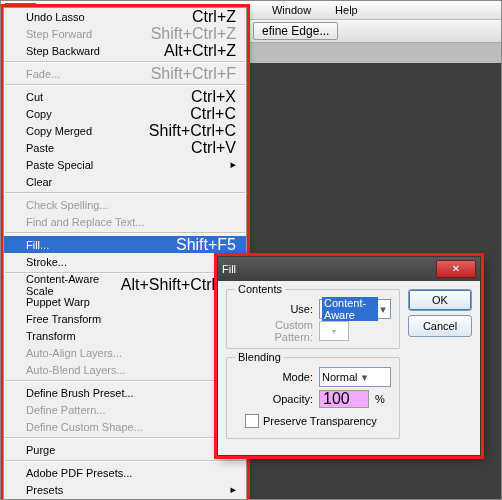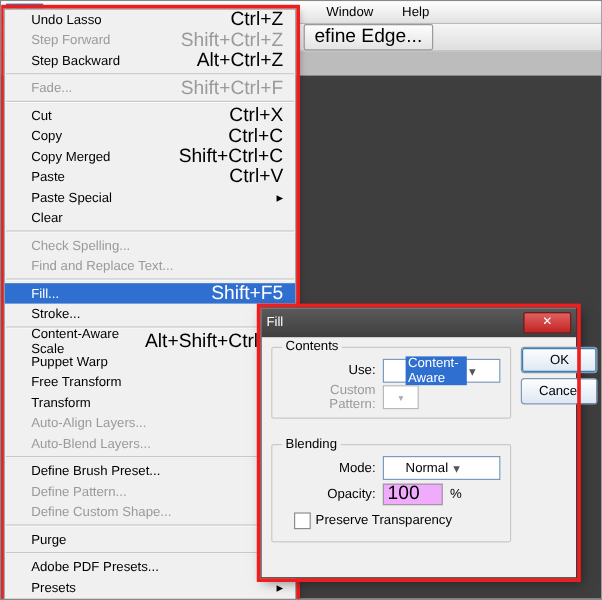--- a/index.html
+++ b/index.html
@@ -1,21 +1,21 @@
 <!DOCTYPE html>
 <html><head>
 <meta charset="utf-8">
 <style>
   html,body{margin:0;padding:0;font-family:"Segoe UI",Tahoma,Arial,sans-serif;font-size:11px;color:#000;background:#fff;width:502px;height:500px;overflow:hidden}
   .root{position:relative;width:502px;height:500px;border:1px solid #888;box-sizing:border-box;overflow:hidden}
   .menubar{height:18px;background:linear-gradient(#fefefe,#e2e2e2);border-bottom:1px solid #bbb;display:flex;align-items:center;padding-left:4px;gap:12px}
   .menubar .slot{padding:1px 6px}
   .menubar .active{background:#4a6ea9;color:#fff}
   .formatbar{height:22px;background:linear-gradient(#f5f5f5,#dedede);border-bottom:1px solid #aaa;display:flex;align-items:center;gap:4px;padding-left:4px}
-  .formatbar .btn{border:1px solid #999;background:linear-gradient(#fdfdfd,#e4e4e4);padding:1px 8px;border-radius:2px;font-size:16px}
+  .formatbar .btn{border:1px solid #999;background:linear-gradient(#fdfdfd,#e4e4e4);padding:1px 8px;border-radius:2px;font-size:12px}
   .tabstrip{height:21px;background:#bcbcbc;border-bottom:1px solid #888;display:flex}
   .tab{background:#e2e2e2;border:1px solid #888;border-bottom:none;margin:2px 0 0 2px;padding:2px 8px;font-size:10px;border-radius:3px 3px 0 0}
   .canvas{position:absolute;top:62px;left:0;right:0;bottom:0;background:#3e3e3e}
   .photo{position:absolute;left:210px;top:195px;width:260px;height:165px}
   .sky{position:absolute;inset:0;background:linear-gradient(#b9c4cc,#d8dcdb 55%,#c8d1ce)}
   .sea{position:absolute;left:0;right:0;top:55%;bottom:0;background:linear-gradient(#2aa9a0,#0e857e)}
   .beach{position:absolute;left:0;width:44%;top:58%;bottom:0;background:linear-gradient(#efe6d5,#d7ccb6);clip-path:polygon(0 0,100% 0,78% 100%,0 100%)}
   .buildings{position:absolute;left:0;width:60%;top:46%;height:14%;background:linear-gradient(#cfd3d1,#b3b8b6)}
   
   .dropdown{position:absolute;left:2px;top:6px;width:242px;background:#f0f0f0;border:1px solid #939393;box-shadow:2px 2px 6px rgba(0,0,0,0.35);z-index:10}
@@ -28,26 +28,26 @@
   
   .dialog{position:absolute;left:216px;top:255px;width:262px;border:1px solid #3a3a3a;background:#f0f0f0;box-shadow:3px 3px 10px rgba(0,0,0,0.5);z-index:20;outline:3px solid #ef1d1d}
   .titlebar{height:24px;background:linear-gradient(#5a5a5a,#3f3f3f);display:flex;align-items:center;justify-content:space-between;padding:0 4px;color:#fff}
   .titlebar .title{font-size:11px}
   .closebtn{width:38px;height:16px;background:linear-gradient(#e06060,#c22424);border:1px solid #7a1818;border-radius:2px;display:flex;align-items:center;justify-content:center;color:#fff;font-size:10px;line-height:1}
   .dbody{display:flex;padding:8px;gap:8px}
   .left{flex:1}
   .right{display:flex;flex-direction:column;gap:4px}
   .winbtn{width:62px;height:20px;border:1px solid #7f98b6;background:linear-gradient(#fefefe,#dce7f4);border-radius:3px;font-size:11px;display:flex;align-items:center;justify-content:center}
   .winbtn.default{box-shadow:0 0 0 1px #3c7fb1 inset}
-  .group{border:1px solid #c9c9c9;border-radius:2px;padding:8px 8px 6px 8px;margin-bottom:21px;position:relative}
+  .group{border:1px solid #c9c9c9;border-radius:2px;padding:8px 8px 6px 8px;margin-bottom:8px;position:relative}
   .group .legend{position:absolute;top:-7px;left:8px;background:#f0f0f0;padding:0 3px;font-size:11px}
   .row{display:flex;align-items:center;height:22px;gap:6px}
   .lbl{width:78px;text-align:right;font-size:11px}
   .lbl.disabled{color:#9a9a9a}
-  .select{flex:1;height:18px;border:1px solid #7a9ac0;background:#fff;display:flex;align-items:center;padding:0 18px;font-size:11px}
+  .select{flex:1;height:18px;border:1px solid #7a9ac0;background:#fff;display:flex;align-items:center;padding:0 2px;font-size:11px}
   .select .arrow{width:14px;text-align:center;color:#555}
   .select.highlighted span:first-child{background:#2f6fcf;color:#fff;padding:0 2px}
   .num{width:42px;height:16px;border:1px solid #9c9c9c;background:#f0abfc;padding:0 3px;font-size:16px}
   .pattern{width:28px;height:18px;border:1px solid #b8b8b8;background:#fff;display:flex;align-items:center;justify-content:center}
   .pattern .a{font-size:8px;color:#aaa}
   .chk{width:12px;height:12px;border:1px solid #8c8c8c;background:#fff}
 </style>
 </head>
 <body>
 

